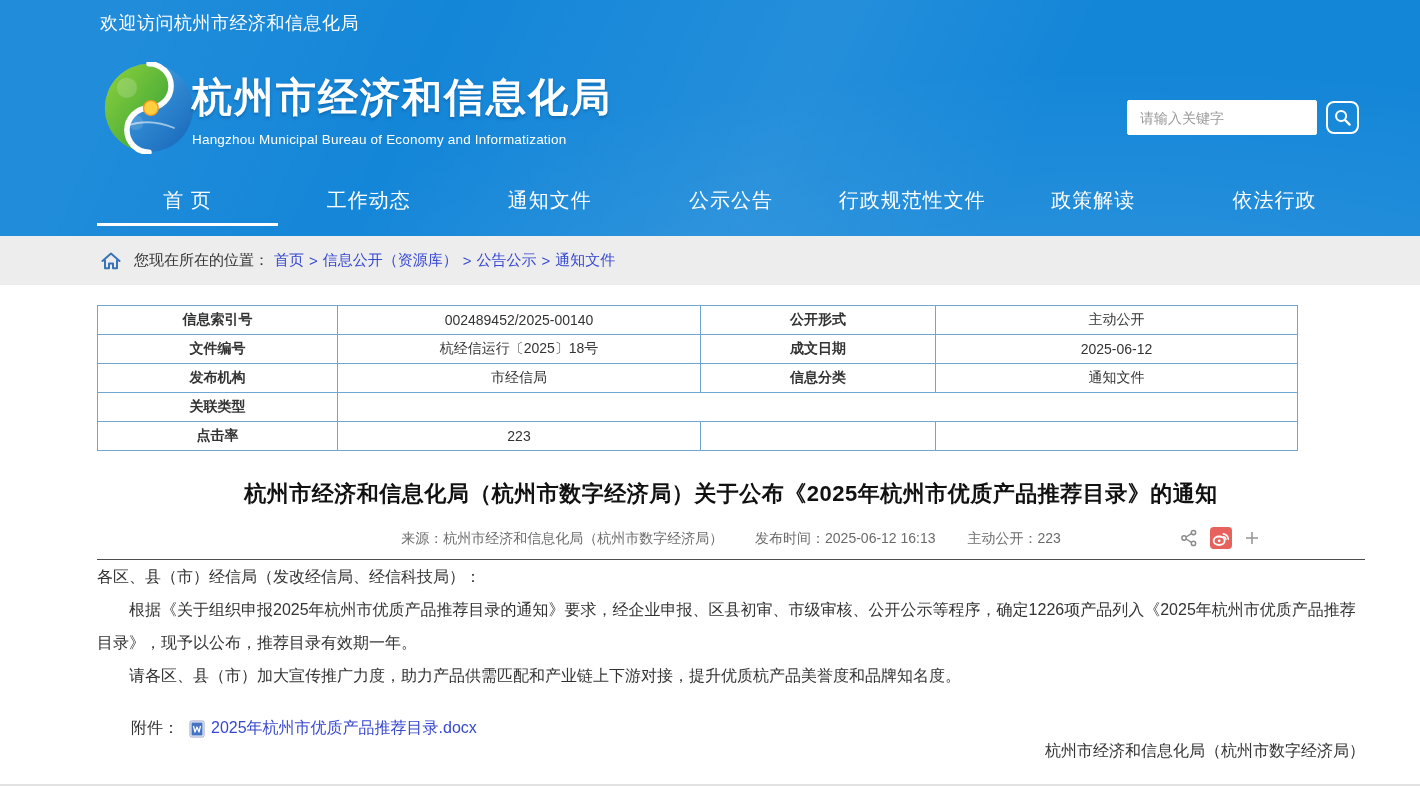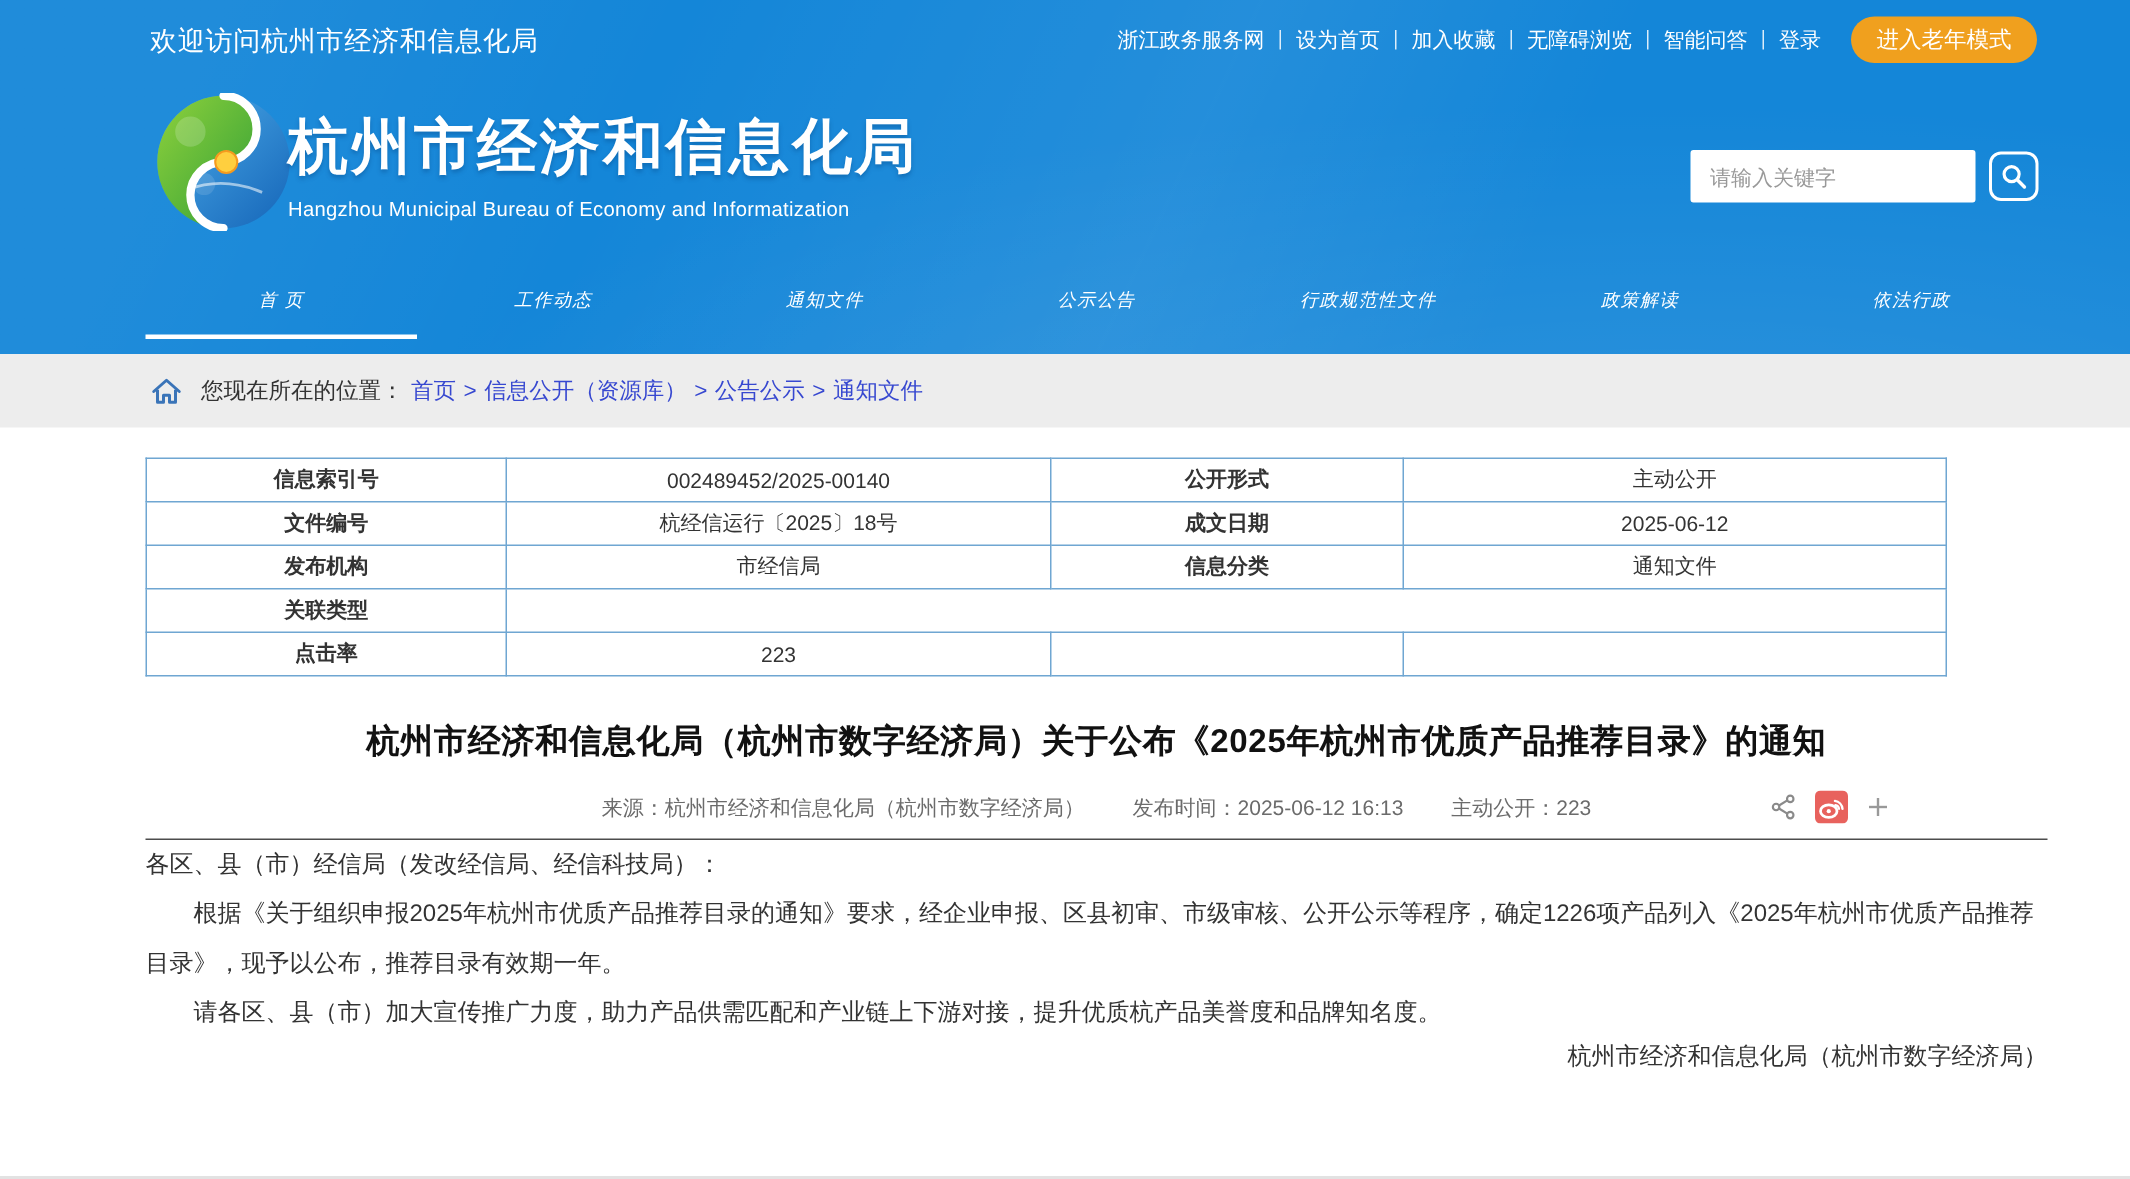--- a/index.html
+++ b/index.html
@@ -42,23 +42,22 @@
   }
   .search input::placeholder{ color:#999; }
   .search-btn{
     width:33px; height:33px; background:transparent; border:2px solid #fff;
     border-radius:8px; cursor:pointer; display:flex; align-items:center; justify-content:center;
   }
   
   .mainnav{ position:absolute; left:97px; right:55px; bottom:0; height:66px; display:flex; }
   .nav-item{
     flex:1; position:relative; display:flex; align-items:center; justify-content:center;
-    color:#fff; font-size:12px; letter-spacing:1px; text-decoration:none; cursor:pointer;
+    color:#fff; font-size:20px; letter-spacing:1px; text-decoration:none; cursor:pointer;
     padding-bottom:6px;
-    font-style:italic;
   }
   .nav-item.active::after{
     content:""; position:absolute; left:0; right:0; bottom:10px; height:3px; background:#fff;
   }
   
   .breadcrumb{
     height:49px; background:#ededed; display:flex; align-items:center;
     padding-left:100px; font-size:15px; color:#333;
   }
   .breadcrumb .home-ic{ margin-right:12px; display:flex; }
@@ -96,34 +95,20 @@
   .attachment a{ color:var(--link-blue,#3748d0); text-decoration:none; cursor:pointer; }
   .signature{ width:1268px; text-align:right; font-size:16px; color:#333; margin-top:2px; }
   .page-bottom{ position:absolute; left:0; bottom:0; width:100%; height:2px; background:#e2e2e2; }
 </style>
 </head>
 <body>
 
 <header class="site-header">
   <div class="topbar">
     <span class="welcome">欢迎访问杭州市经济和信息化局</span>
-    <div class="topbar-right">
-      <a>浙江政务服务网</a>
-      <span class="tsep"></span>
-      <a>设为首页</a>
-      <span class="tsep"></span>
-      <a>加入收藏</a>
-      <span class="tsep"></span>
-      <a>无障碍浏览</a>
-      <span class="tsep"></span>
-      <a>智能问答</a>
-      <span class="tsep"></span>
-      <a>登录</a>
-      <button class="elder-btn">进入老年模式</button>
-    </div>
   </div>
 
   <div class="logo">
     <svg viewBox="0 0 100 100" width="92" height="92">
       <defs>
         <linearGradient id="gBlue" x1="0" y1="0" x2="1" y2="1">
           <stop offset="0" stop-color="#4fb0ec"></stop>
             <stop offset="1" stop-color="#1565b8"></stop>
         </linearGradient>
         <linearGradient id="gGreen" x1="0" y1="0" x2="1" y2="1">
@@ -253,17 +238,28 @@
     </span>
   </div>
   <div class="meta-rule"></div>
 
   <div class="body-text">
     <p>各区、县（市）经信局（发改经信局、经信科技局）：</p>
     <p class="indent">根据《关于组织申报2025年杭州市优质产品推荐目录的通知》要求，经企业申报、区县初审、市级审核、公开公示等程序，确定1226项产品列入《2025年杭州市优质产品推荐目录》，现予以公布，推荐目录有效期一年。</p>
     <p class="indent">请各区、县（市）加大宣传推广力度，助力产品供需匹配和产业链上下游对接，提升优质杭产品美誉度和品牌知名度。</p>
   </div>
 
+  <div class="attachment">
+    <span>附件：</span>
+    <span class="doc-ic">
+      <svg width="16" height="18" viewBox="0 0 16 18">
+        <rect x="1" y="1" width="14" height="16" rx="1.5" fill="#fff" stroke="#9aa0c8" stroke-width="1"></rect>
+        <rect x="2.5" y="2.5" width="11" height="13" fill="#4472c4"></rect>
+        <path d="M4.5 6 L6 12 L8 7 L10 12 L11.5 6" fill="none" stroke="#fff" stroke-width="1.3" stroke-linejoin="round"></path>
+      </svg>
+    </span>
+    <a>2025年杭州市优质产品推荐目录.docx</a>
+  </div>
 
   <div class="signature">杭州市经济和信息化局（杭州市数字经济局）</div>
 </main>
 
 <div class="page-bottom"></div>
 
 </body></html>

